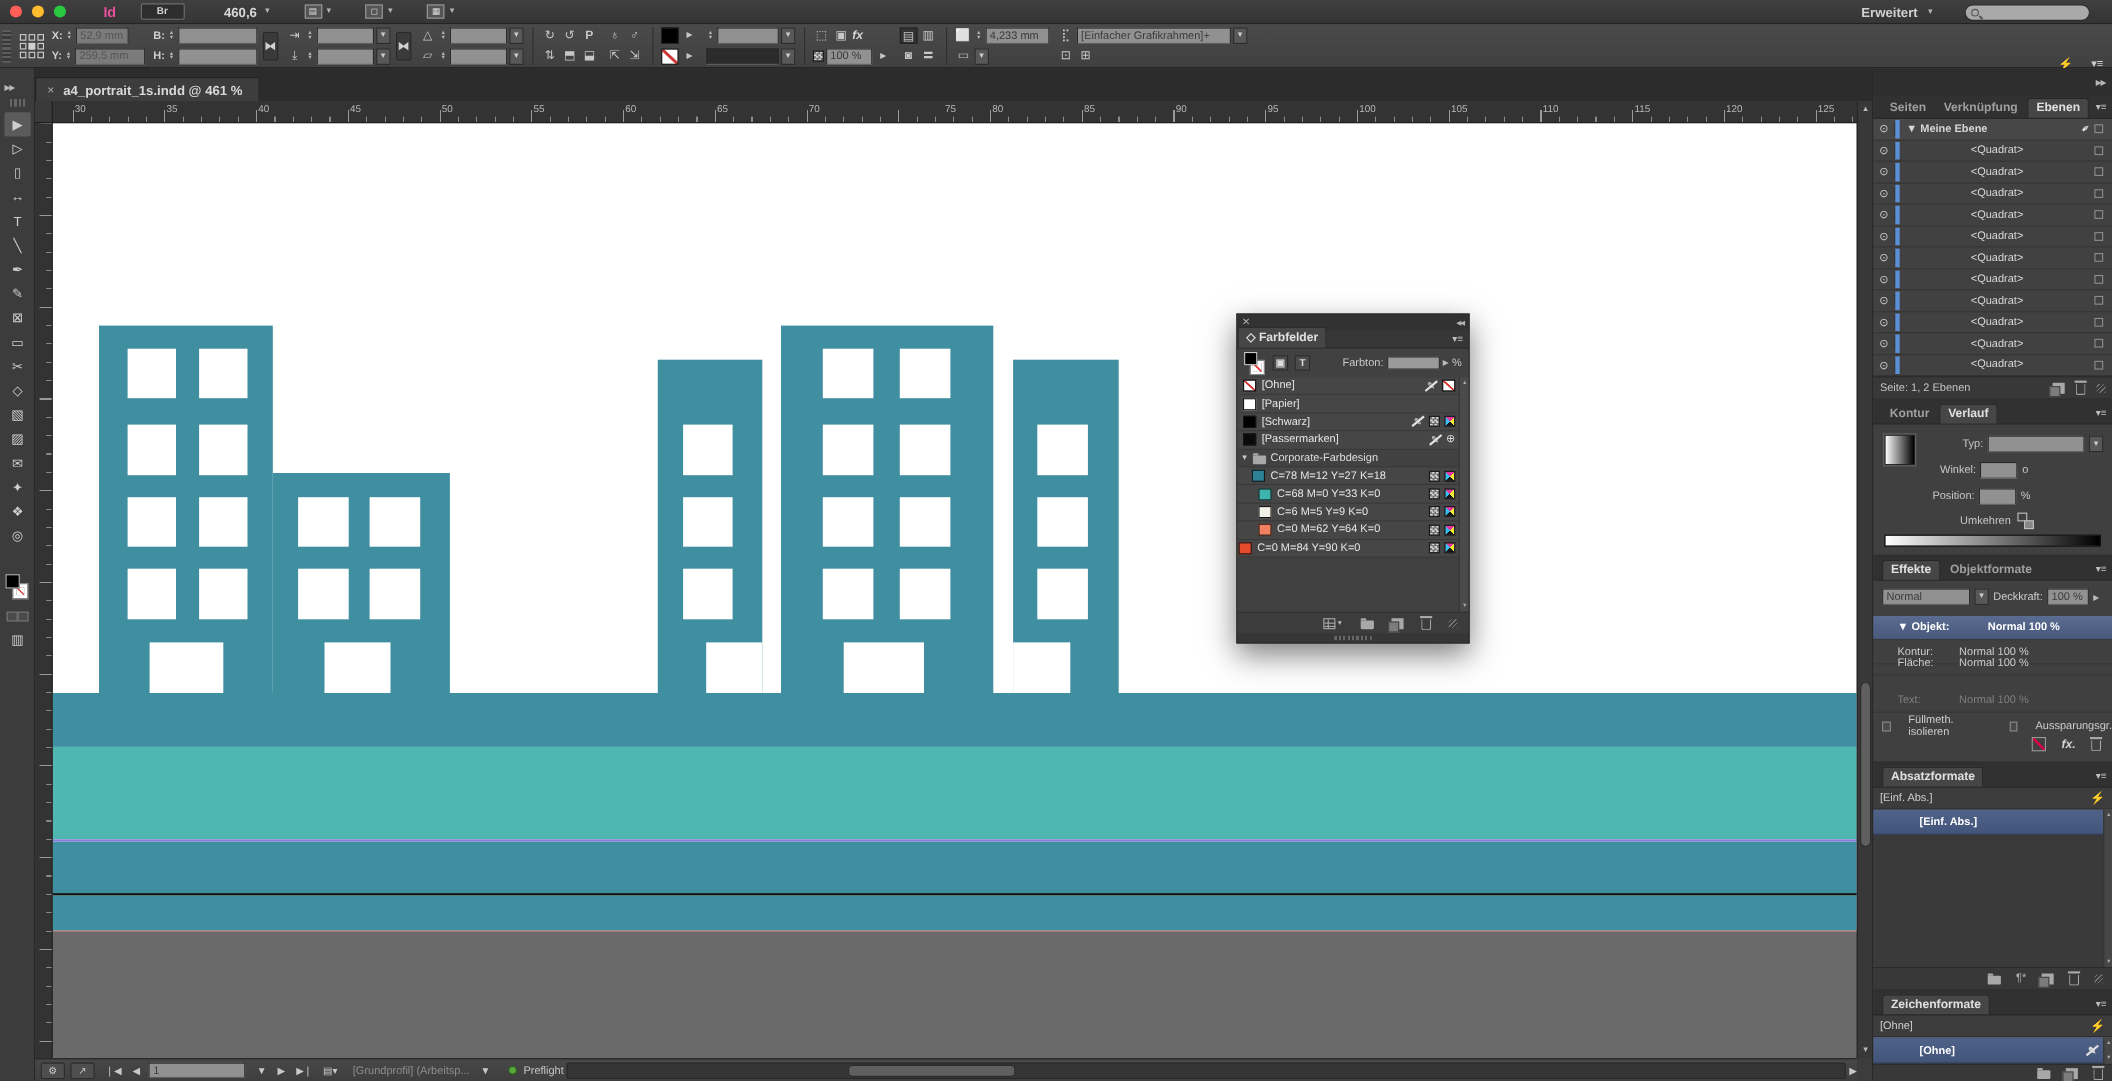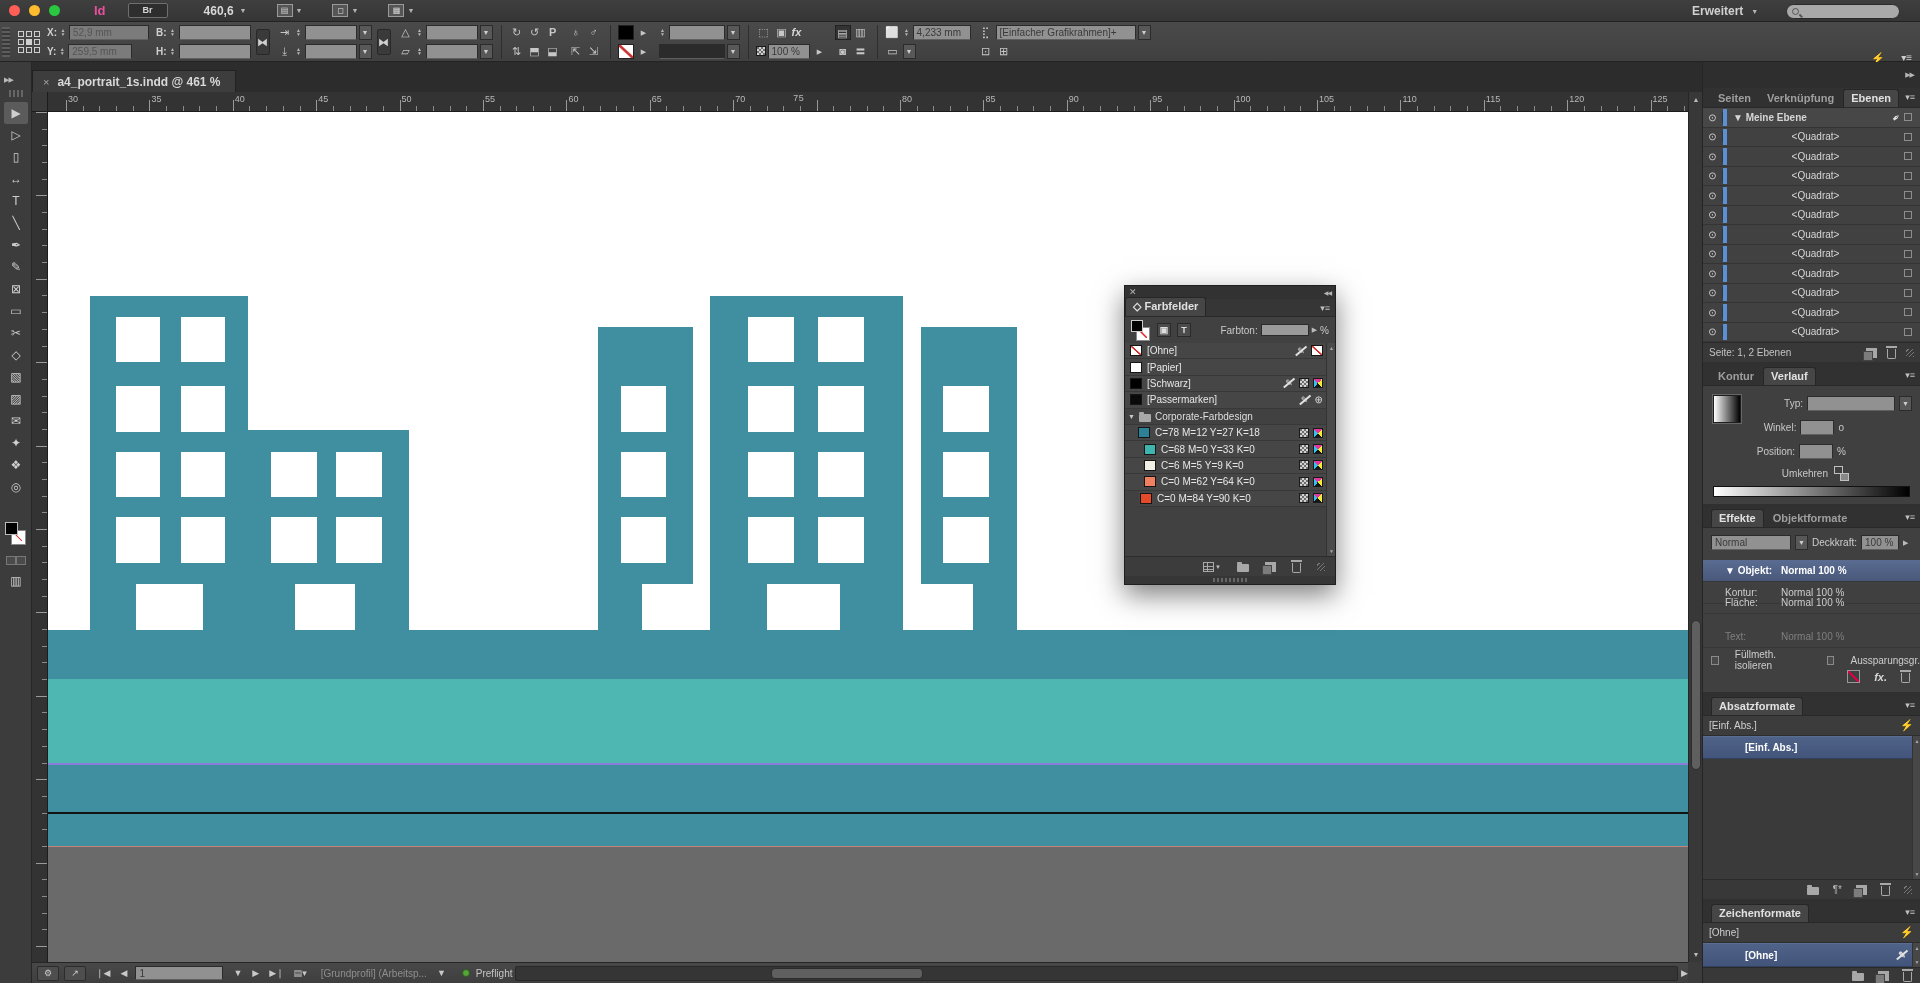--- a/index.html
+++ b/index.html
@@ -212,21 +212,21 @@
         <i class="c"></i>
         <i></i>
         <i></i>
         <i></i>
         <i></i>
     </div>
     <div class="cbgroup">
       <div class="cbrow">
           <span class="lbl">X:</span>
           <span class="stp">▲<br>▼</span>
-          <span class="fld dim" style="width:80px">52,9 mm</span>
+          <span class="fld dim" style="width:48px">52,9 mm</span>
         </div>
       <div class="cbrow">
           <span class="lbl">Y:</span>
           <span class="stp">▲<br>▼</span>
           <span class="fld dim" style="width:64px">259,5 mm</span>
         </div>
     </div>
     <div class="cbgroup">
       <div class="cbrow">
           <span class="lbl">B:</span>
@@ -412,21 +412,21 @@
     <div id="hruler-labels">
         <span class="rl" style="left: 36px;">30</span>
         <span class="rl" style="left: 119.4px;">35</span>
         <span class="rl" style="left: 202.8px;">40</span>
         <span class="rl" style="left: 286.2px;">45</span>
         <span class="rl" style="left: 369.6px;">50</span>
         <span class="rl" style="left: 453px;">55</span>
         <span class="rl" style="left: 536.4px;">60</span>
         <span class="rl" style="left: 619.8px;">65</span>
         <span class="rl" style="left: 703.2px;">70</span>
-        <span class="rl" style="left: 761px; font-family: Liberation Mono, monospace;">75</span>
+        <span class="rl" style="left: 827px;">75</span>
         <span class="rl" style="left: 870px;">80</span>
         <span class="rl" style="left: 953.4px;">85</span>
         <span class="rl" style="left: 1036.8px;">90</span>
         <span class="rl" style="left: 1120.2px;">95</span>
         <span class="rl" style="left: 1203.6px;">100</span>
         <span class="rl" style="left: 1287px;">105</span>
         <span class="rl" style="left: 1370.4px;">110</span>
         <span class="rl" style="left: 1453.8px;">115</span>
         <span class="rl" style="left: 1537.2px;">120</span>
         <span class="rl" style="left: 1620.6px;">125</span>
@@ -652,21 +652,21 @@
     </div>
     <div id="fx-body">
       <div id="fx-blend">
         <span class="fld" style="width:80px">Normal</span>
         <span class="dda">▼</span>
         <span>Deckkraft:</span>
         <span class="fld" style="width:38px">100 %</span>
         <span style="color:#bbb;font-size:7px">▶</span>
       </div>
       <div id="fx-rows">
-          <div class="fxrow sel" style="top: 32px;">
+          <div class="fxrow sel" style="top: 32px; gap: 26px;">
             <span class="l">▼ Objekt:</span>
             <span>Normal 100 %</span>
           </div>
           <div class="fxrow " style="top: 54px;">
             <span class="l">Kontur:</span>
             <span>Normal 100 %</span>
           </div>
           <div class="fxrow " style="top: 64px;">
             <span class="l">Fläche:</span>
             <span>Normal 100 %</span>
@@ -829,21 +829,21 @@
             </span>
           </div>
           <div class="swrow" style="padding-left: 19px;">
             <span class="chip" style="background: rgb(240, 128, 95);"></span>
             <span class="nm">C=0 M=62 Y=64 K=0</span>
             <span class="ri">
               <span class="checker-icon"></span>
               <span class="cmyk-icon"></span>
             </span>
           </div>
-          <div class="swrow" style="padding-left: 1px; margin-left: 14px;">
+          <div class="swrow" style="padding-left: 1px;">
             <span class="chip" style="background: rgb(229, 74, 43);"></span>
             <span class="nm">C=0 M=84 Y=90 K=0</span>
             <span class="ri">
               <span class="checker-icon"></span>
               <span class="cmyk-icon"></span>
             </span>
           </div>
         </div>
       <div id="sw-scroll">
           <span class="a" style="top:2px;position:absolute;width:9px;text-align:center;color:#aaa;font-size:5px">▲</span>

